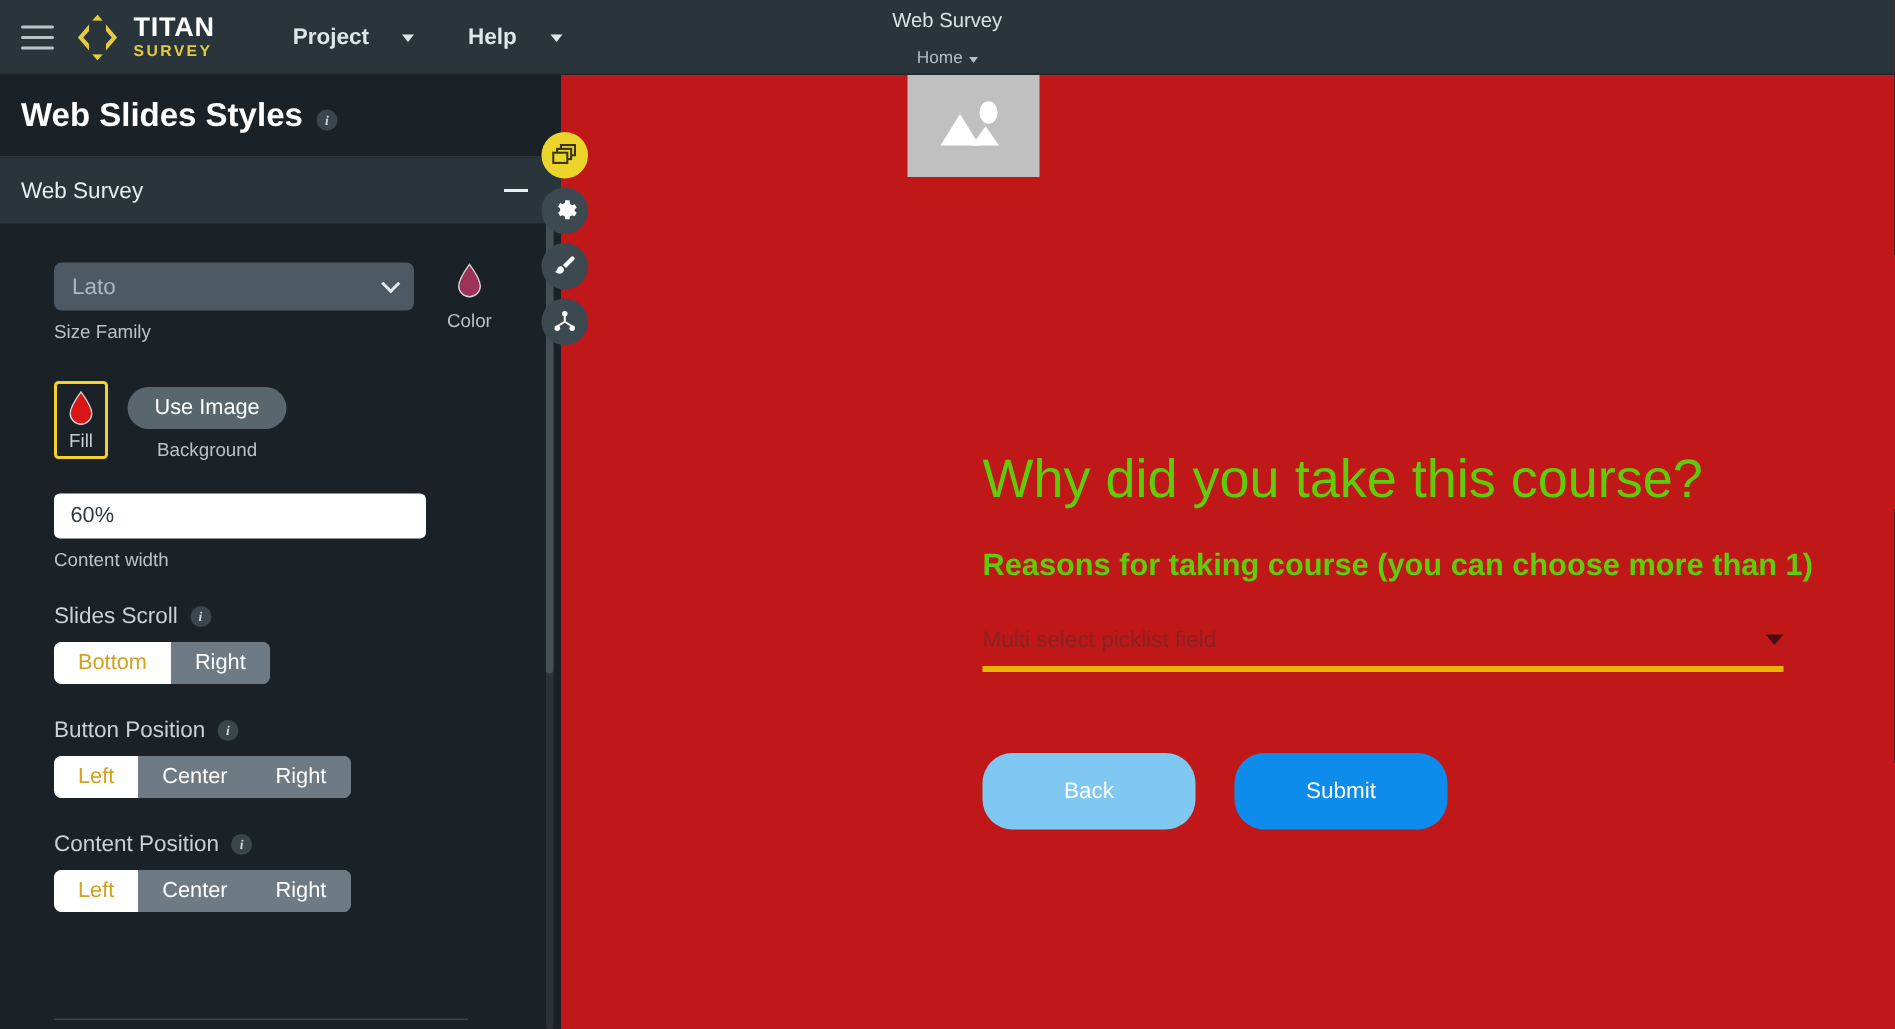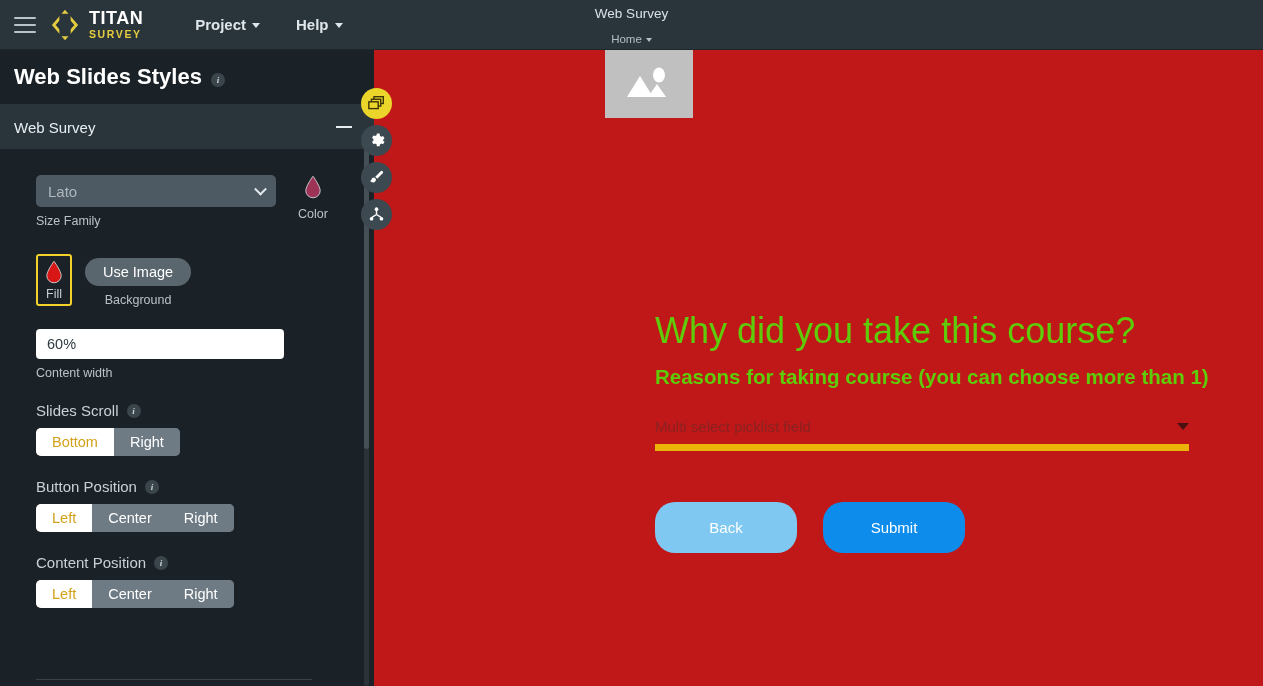--- a/index.html
+++ b/index.html
@@ -36,21 +36,21 @@
     color: #ffffff; font-size: 18px; font-weight: bold; letter-spacing: 0.5px;
   }
   .logo-survey {
     color: #e5cc3f; font-size: 10.5px; font-weight: bold; letter-spacing: 1.6px;
     margin-top: 2px;
   }
 
   .nav-menu { display: flex; align-items: center; margin-left: 52px; gap: 36px; }
   .nav-item {
     color: #dfe6ea; font-size: 15px; font-weight: bold;
-    display: flex; align-items: center; gap: 6px; cursor: pointer; justify-content: space-between;
+    display: flex; align-items: center; gap: 22px; cursor: pointer; justify-content: space-between;
   }
   .caret-down {
     width: 0; height: 0;
     border-left: 4.5px solid transparent;
     border-right: 4.5px solid transparent;
     border-top: 5px solid #dfe6ea;
     margin-top: 2px;
   }
   .caret-down.sm {
     border-left-width: 3.5px; border-right-width: 3.5px; border-top-width: 4.5px;
@@ -201,32 +201,32 @@
     background: #c01818;
     overflow: hidden;
   }
   .img-placeholder {
     position: absolute; left: 231px; top: 0px;
     width: 88px; height: 68px;
     background: #c0c0c0;
     display: flex; align-items: center; justify-content: center;
   }
   .survey-h1 {
-    position: absolute; left: 281px; top: 260px;
+    position: absolute; left: 281px; top: 248px;
     color: #5ecc09; font-size: 36px; font-weight: normal;
     white-space: nowrap;
   }
   .survey-h2 {
     position: absolute; left: 281px; top: 315px;
     color: #5ecc09; font-size: 20.5px; font-weight: bold;
     white-space: nowrap;
   }
   .picklist {
     position: absolute; left: 281px; top: 368px; width: 534px;
-    border-bottom: 7px solid #eab308;
+    border-bottom: 4px solid #eab308;
     padding-bottom: 9px;
     display: flex; align-items: center; justify-content: space-between;
     cursor: pointer;
   }
   .picklist-text { color: #8a2222; font-size: 15px; }
   .picklist-arrow {
     width: 0; height: 0;
     border-left: 6px solid transparent;
     border-right: 6px solid transparent;
     border-top: 7px solid #4a1010;

